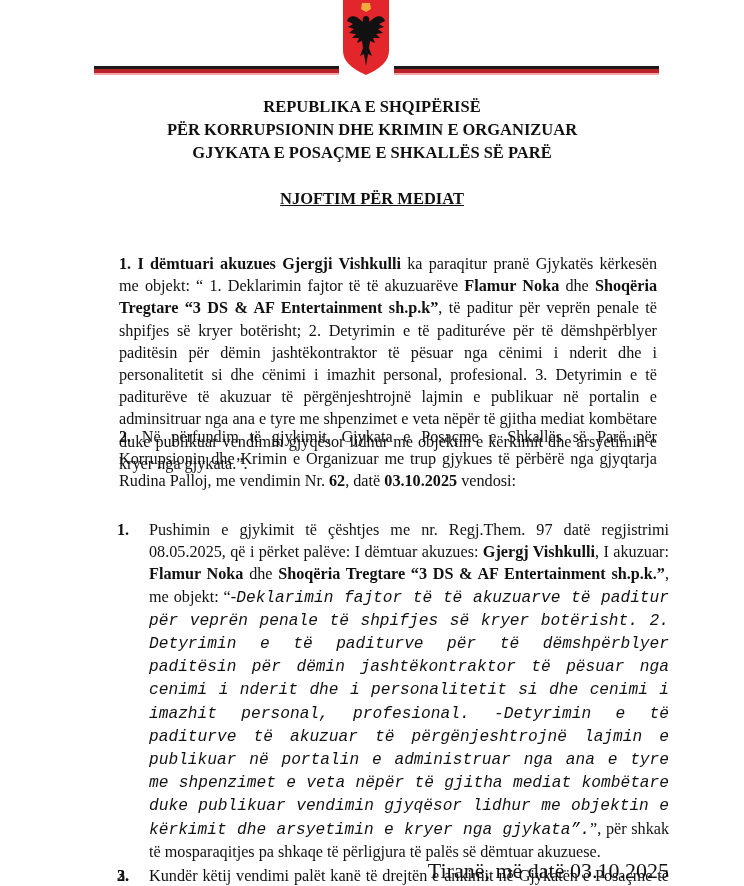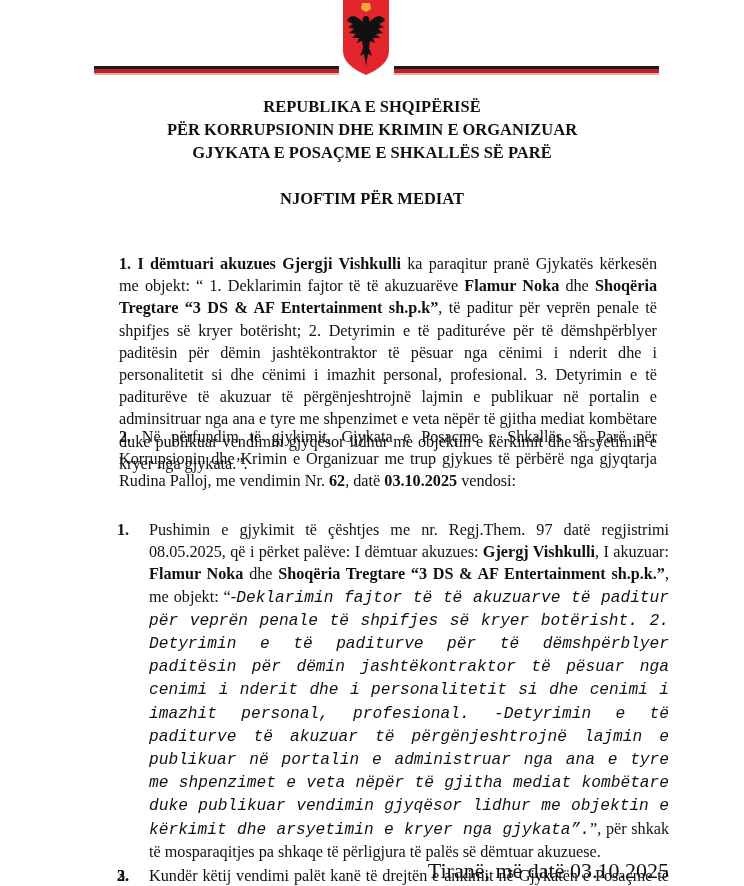--- a/index.html
+++ b/index.html
@@ -13,21 +13,21 @@
   .header-line .l3 { height: 2px; background: #f3a6a8; }
   #line-left { left: 94px; width: 245px; }
   #line-right { left: 394px; width: 265px; }
   #emblem { position: absolute; left: 336px; top: 0; width: 60px; height: 79px; }
 
   .heading {
     position: absolute; left: 0; width: 744px; text-align: center;
     font-weight: bold; font-size: 16.5px; line-height: 23px;
   }
   #court-heading { top: 95px; }
-  #notice-title { top: 187px; }
+  #notice-title { top: 187px; text-decoration: underline; }
 
   .para {
     position: absolute; left: 107px; width: 562px;
     font-size: 16.2px; line-height: 22.2px; text-align: justify;
   }
   #para1 { top: 241px; }
   #para2 { top: 414px; }
   .para p { margin: 12px; }
   b { font-weight: bold; }
   i { font-style: italic; font-family: Liberation Mono, monospace; }

